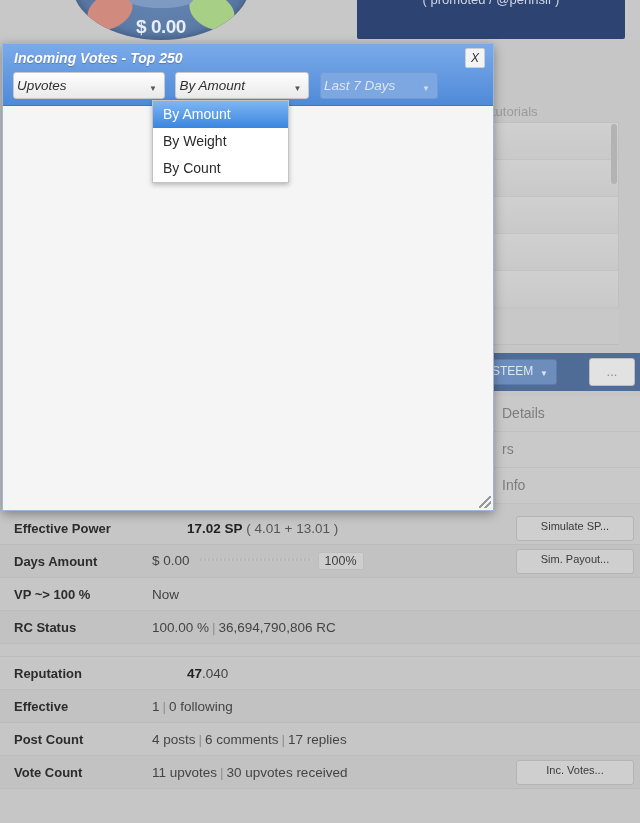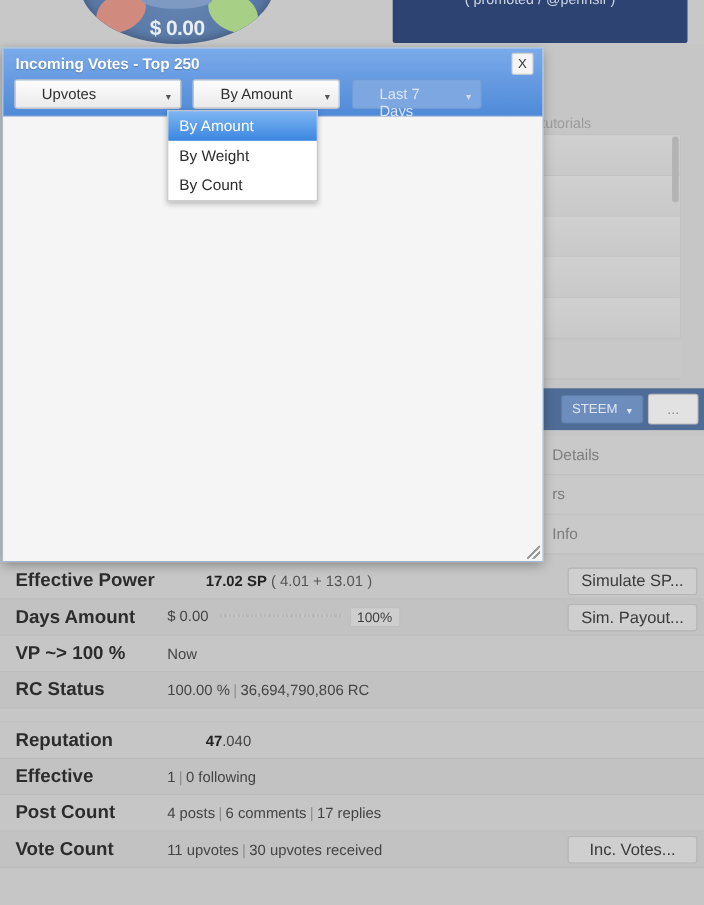--- a/index.html
+++ b/index.html
@@ -77,21 +77,21 @@
   .bg-strip {
     position: absolute; left: 492px; width: 127px; height: 35px;
     background: #c8c8c8; border-bottom: 1px solid #bdbdbd;
   }
 
   .bg-toolbar {
     position: absolute; left: 440px; top: 313px; width: 200px; height: 38px;
     background: #4f6c96;
   }
   .btn-steem {
-    position: absolute; left: 510px; top: 319px; width: 75px; height: 26px;
+    position: absolute; left: 482px; top: 319px; width: 75px; height: 26px;
     background: #6d8ebc; border: 1px solid #5d7da9; border-radius: 3px;
     color: #dfe6f0; font-size: 12px; text-align: left;
     padding: 4px 0 0 9px;
   }
   .btn-steem .caret { position: absolute; right: 8px; top: 9px; font-size: 8px; }
   .btn-dots {
     position: absolute; left: 589px; top: 318px; width: 46px; height: 28px;
     background: #e2e2e2; border: 1px solid #bcbcbc; border-radius: 3px;
     color: #8d8d8d; font-size: 13px; text-align: center; padding-top: 5px;
   }
@@ -110,35 +110,35 @@
     position: relative;
     display: flex; align-items: center;
     height: 33px;
     border-bottom: 1px solid #bcbcbc;
     background: #c6c6c6;
   }
   .stats-row.alt { background: #c2c2c2; }
   .stats-gap { height: 13px; background: #c6c6c6; border-bottom: 1px solid #bcbcbc; }
   .stats-label {
     width: 152px; padding-left: 14px;
-    font-size: 17px; font-weight: bold; color: #2c2c2c;
+    font-size: 13px; font-weight: bold; color: #2c2c2c;
     flex: none;
   }
   .stats-value {
     flex: 1; font-size: 13.5px; color: #444;
     white-space: nowrap;
   }
   .stats-value b { color: #222; margin-left: 35px; }
   .stats-value .dim { color: #555; }
   .stats-value .sep { color: #8e8e8e; padding: 0 3px; }
   .row-btn {
     position: absolute; right: 6px; top: 4px;
     min-width: 118px; height: 25px;
     background: #cfcfcf; border: 1px solid #b4b4b4; border-radius: 3px;
-    color: #3a3a3a; font-size: 15px; text-align: center;
+    color: #3a3a3a; font-size: 11px; text-align: center;
     padding-top: 3px;
     cursor: default;
   }
   .slider-track {
     display: inline-block; width: 112px; height: 3px;
     background: repeating-linear-gradient(90deg,#b8b8b8 0 2px,#c6c6c6 2px 4px);
     vertical-align: middle; margin: 0 6px 3px 10px;
   }
   .pct-box {
     display: inline-block; background: #cecece; border: 1px solid #bebebe;
@@ -146,20 +146,21 @@
     padding: 1px 6px; vertical-align: middle;
   }
 
   
   .dialog {
     position: absolute; left: 2px; top: 43px;
     width: 492px; height: 468px;
     background: #f5f5f5;
     border: 1px solid #9fb6d4;
     box-shadow: 0 3px 10px rgba(0,0,0,.35);
+    font-style: italic;
   }
   .dialog-titlebar {
     position: relative;
     height: 62px;
     background: linear-gradient(#7aaaea, #4f8ad8);
     border-bottom: 1px solid #3f76c0;
   }
   .dialog-title {
     position: absolute; left: 11px; top: 6px;
     color: #ffffff; font-size: 14px; font-weight: bold;
@@ -172,21 +173,21 @@
     color: #333; font-size: 12px; text-align: center; line-height: 19px;
     cursor: default;
   }
   .ctl-row { position: absolute; left: 10px; top: 28px; }
   .sel {
     position: relative; display: inline-block;
     height: 27px; border-radius: 3px;
     background: linear-gradient(#fdfdfd, #eaeaea);
     border: 1px solid #c8c8c8;
     color: #2f2f2f; font-size: 13.5px;
-    padding: 5px 24px 0 24px;
+    padding: 5px 24px 0 3px;
     vertical-align: top;
     cursor: default;
   }
   .sel .caret {
     position: absolute; right: 7px; top: 11px;
     font-size: 8px; color: #555;
   }
   .sel-upvotes { width: 152px; }
   .sel-sort   { width: 134px; margin-left: 6px; }
   .sel-period {

